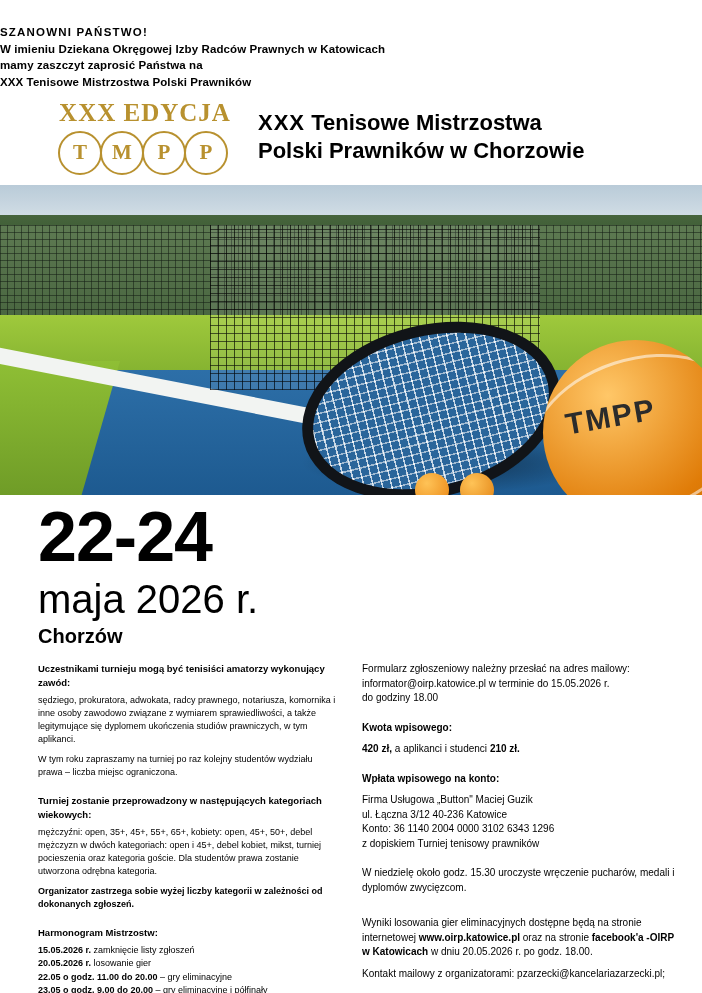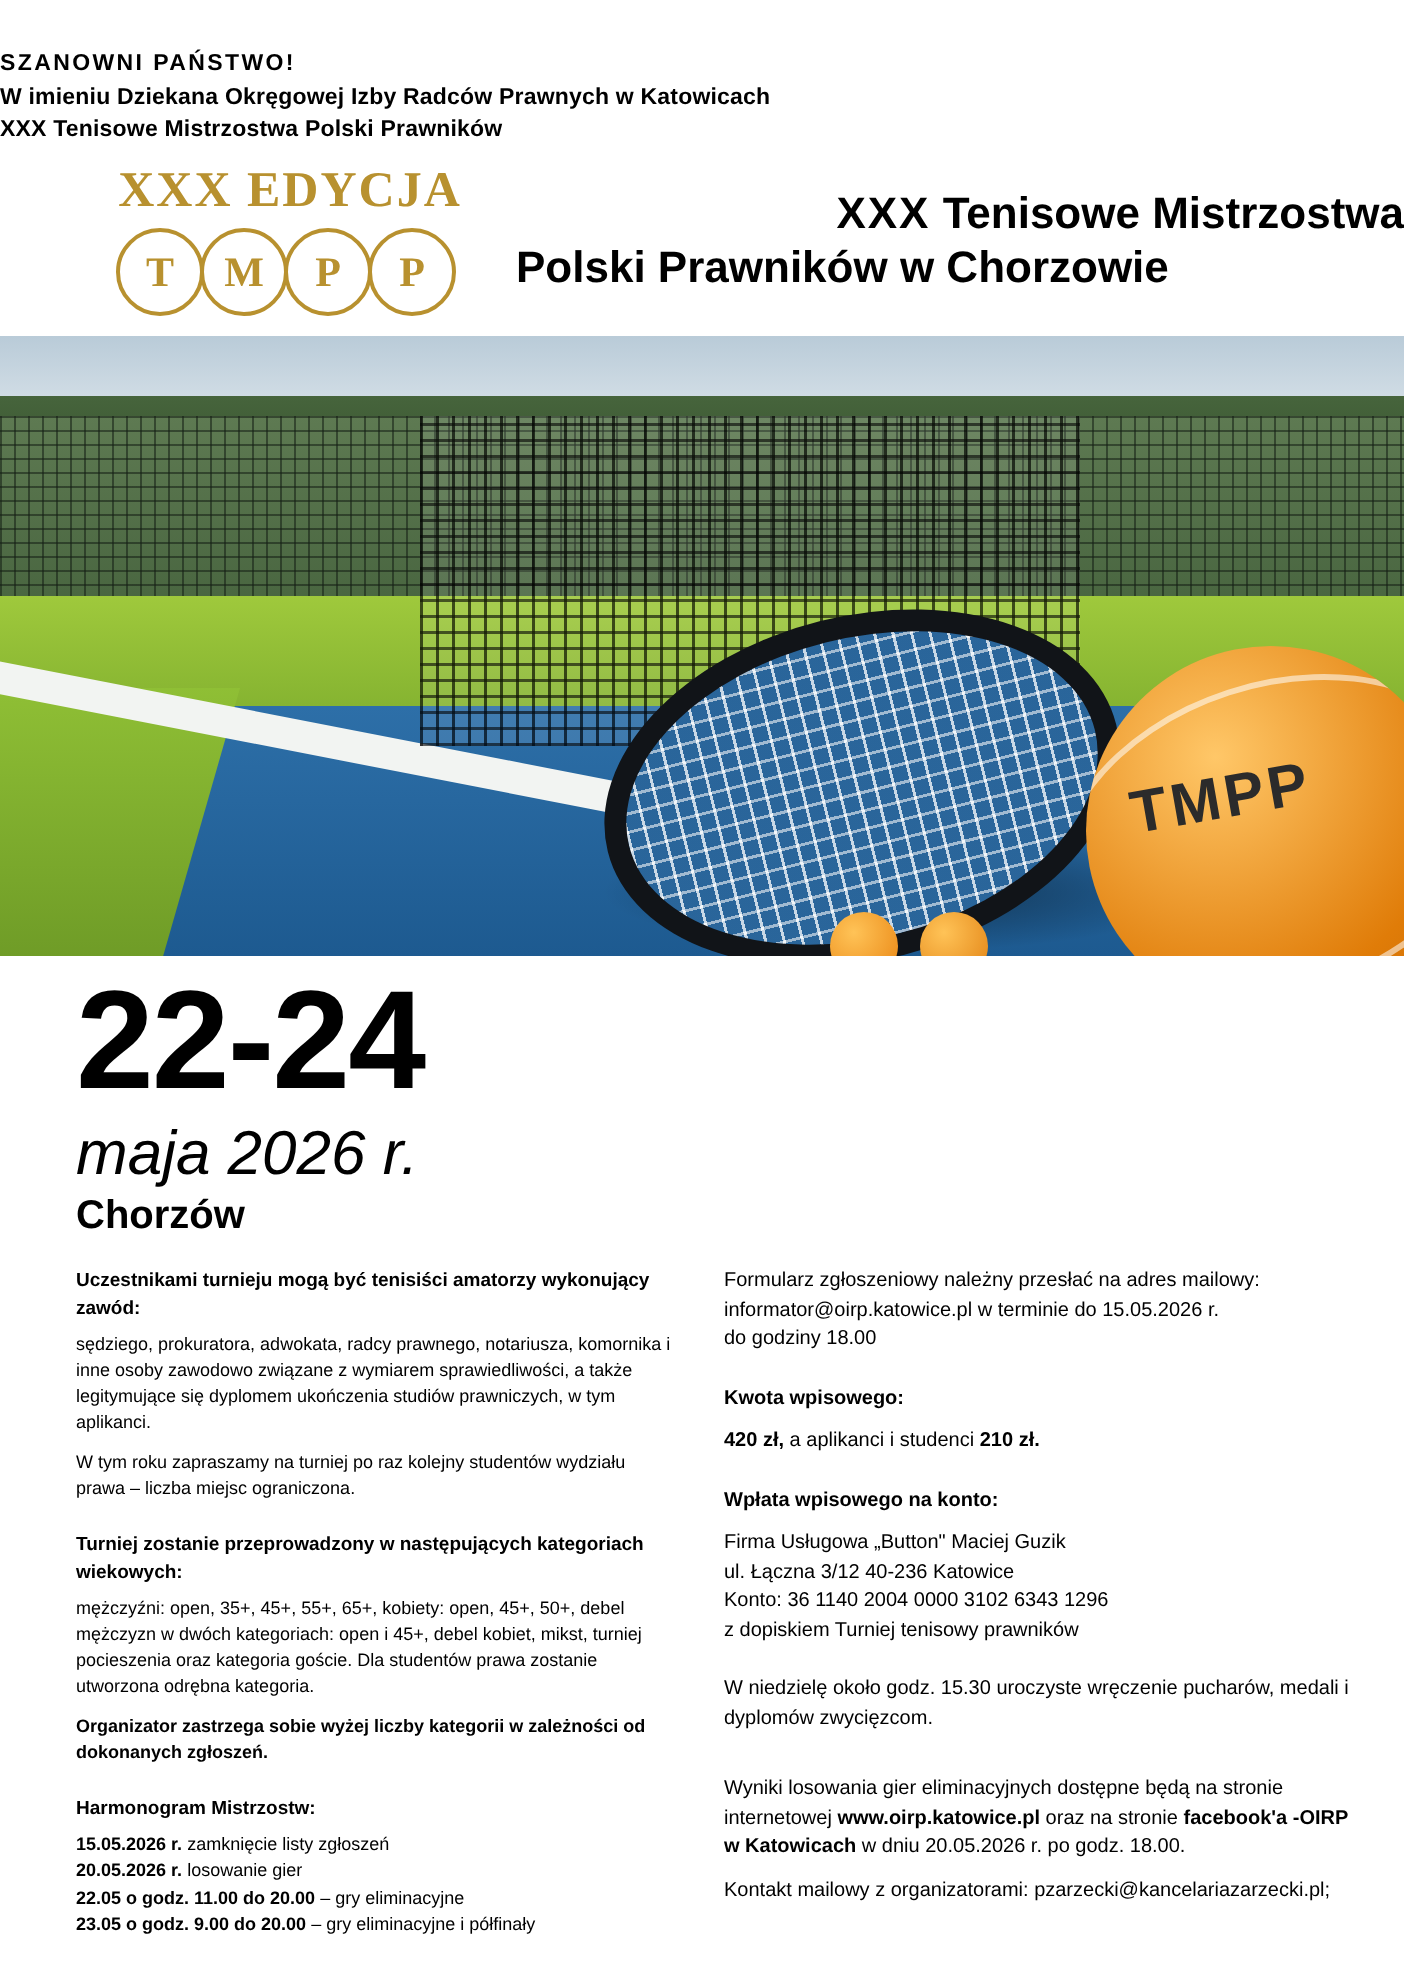--- a/index.html
+++ b/index.html
@@ -69,21 +69,20 @@
   }
   .title-block {
     flex: 1;
     padding-left: 8px;
   }
   .title-block .t1 {
     font-size: 22px;
     font-weight: bold;
     line-height: 1.25;
     white-space: nowrap;
-    text-align: right;
   }
   .title-block .xxx { letter-spacing: 1px; }
   .title-block .t2 {
     font-size: 22px;
     font-weight: bold;
     line-height: 1.25;
   }
 
   
   .photo {
@@ -190,24 +189,23 @@
   .dateblock {
     padding: 9px 0 0 38px;
   }
   .date-big {
     font-size: 70px;
     font-weight: bold;
     line-height: 0.95;
     letter-spacing: -1px;
   }
   .date-month {
-    font-size: 31px;
+    font-size: 40px;
     line-height: 1.25;
     padding-top: 4px;
-    font-style: italic;
   }
   .date-city {
     font-size: 20px;
     font-weight: bold;
     line-height: 1.2;
   }
 
   
   .cols {
     display: flex;
@@ -233,20 +231,21 @@
   .gap-lg { height: 14px; }
   .sched-line { font-size: 9px; line-height: 1.5; }
   .sched-line b { font-weight: bold; }
 </style>
 </head>
 <body>
 
 <div class="header-text">
   <div class="line line1">SZANOWNI PAŃSTWO!</div>
   <div class="line">W imieniu Dziekana Okręgowej Izby Radców Prawnych w Katowicach</div>
+  <div class="line">mamy zaszczyt zaprosić Państwa na</div>
   <div class="line">XXX Tenisowe Mistrzostwa Polski Prawników</div>
 </div>
 
 <div class="brand-row">
   <div class="logo-block">
     <div class="logo-edycja">XXX EDYCJA</div>
     <div class="logo-letters">
       <div class="ltr">T</div>
       <div class="ltr">M</div>
       <div class="ltr">P</div>

